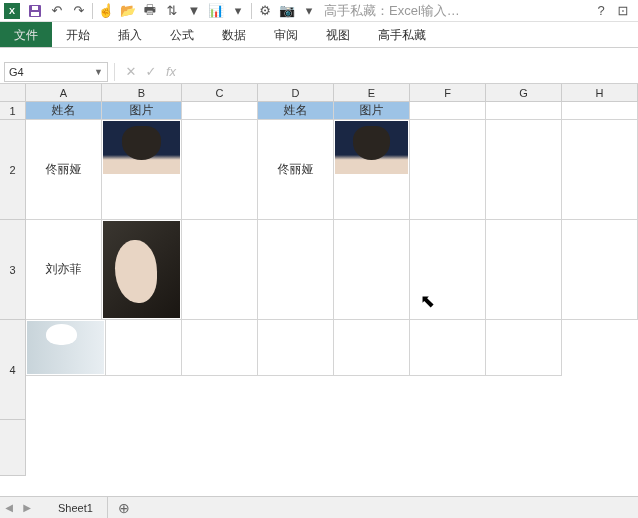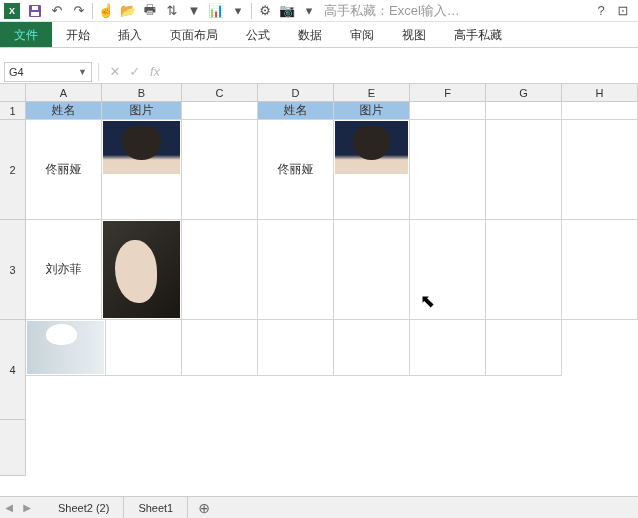--- a/index.html
+++ b/index.html
@@ -8,26 +8,26 @@
     
     .qat { height: 22px; background: #fff; display: flex; align-items: center; padding: 0 4px; border-bottom: 1px solid #e0e0e0; }
     .qat-excel-icon { width: 16px; height: 16px; background: #217346; color: #fff; display: flex; align-items: center; justify-content: center; font-size: 9px; font-weight: bold; margin-right: 4px; }
     .qat-btn { width: 22px; height: 20px; display: flex; align-items: center; justify-content: center; color: #555; font-size: 13px; cursor: pointer; }
     .qat-sep { width: 1px; height: 16px; background: #ccc; margin: 0 2px; }
     .qat-text { color: #999; font-size: 13px; margin-left: 4px; }
 
     
     .ribbon-tabs { height: 26px; background: #fff; display: flex; align-items: stretch; border-bottom: 1px solid #d0d0d0; }
     .ribbon-tab { padding: 0 14px; line-height: 26px; font-size: 12px; cursor: pointer; color: #333; }
-    .ribbon-tab.file { background: #217346; color: #5eead4; }
+    .ribbon-tab.file { background: #217346; color: #e5e5e5; }
     .ribbon-spacer { flex: 1; }
 
     
     .fbar { height: 24px; display: flex; align-items: center; border-bottom: 1px solid #d0d0d0; padding: 2px 0; margin-top: 12px; }
-    .name-box { width: 88px; height: 20px; border: 1px solid #ccc; padding: 0 4px; font-size: 11px; display: flex; align-items: center; justify-content: space-between; margin-left: 4px; }
+    .name-box { width: 104px; height: 20px; border: 1px solid #ccc; padding: 0 4px; font-size: 11px; display: flex; align-items: center; justify-content: space-between; margin-left: 4px; }
     .name-box-arrow { font-size: 9px; color: #666; }
     .fbar-sep { width: 1px; height: 18px; background: #ddd; margin: 0 6px; }
     .fbar-btn { width: 20px; text-align: center; color: #bbb; font-size: 13px; }
     .fbar-input { flex: 1; height: 20px; border: none; padding: 0 4px; font-size: 11px; }
 
     
     .grid-wrap { position: relative; }
     .select-all { position: absolute; left: 0; top: 0; width: 26px; height: 18px; background: #f0f0f0; border-right: 1px solid #ccc; border-bottom: 1px solid #ccc; }
     .col-headers { display: flex; margin-left: 26px; height: 18px; }
     .col-h { background: #f0f0f0; border-right: 1px solid #ccc; border-bottom: 1px solid #ccc; text-align: center; font-size: 11px; line-height: 18px; color: #333; }
@@ -91,21 +91,20 @@
   <span class="qat-text">高手私藏：Excel输入…</span>
   <div style="flex:1"></div>
   <div class="qat-btn">?</div>
   <div class="qat-btn">⊡</div>
 </div>
 
 <div class="ribbon-tabs">
   <div class="ribbon-tab file">文件</div>
   <div class="ribbon-tab">开始</div>
   <div class="ribbon-tab">插入</div>
-  <div class="ribbon-tab">页面布局</div>
   <div class="ribbon-tab">公式</div>
   <div class="ribbon-tab">数据</div>
   <div class="ribbon-tab">审阅</div>
   <div class="ribbon-tab">视图</div>
   <div class="ribbon-tab">高手私藏</div>
   <div class="ribbon-spacer"></div>
 </div>
 
 <div class="fbar">
   <div class="name-box">
@@ -207,16 +206,15 @@
     </div>
 
     <div class="cursor-arrow" style="left:394px;top:188px">⬉</div>
   </div>
 </div>
 
 <div class="sheet-bar">
   <div class="sheet-nav-btn">◀</div>
   <div class="sheet-nav-btn">▶</div>
   <div style="width:8px"></div>
-  <div class="sheet-tab inactive">Sheet2 (2)</div>
   <div class="sheet-tab inactive">Sheet1</div>
   <div class="sheet-add">⊕</div>
 </div>
 
 </body></html>

